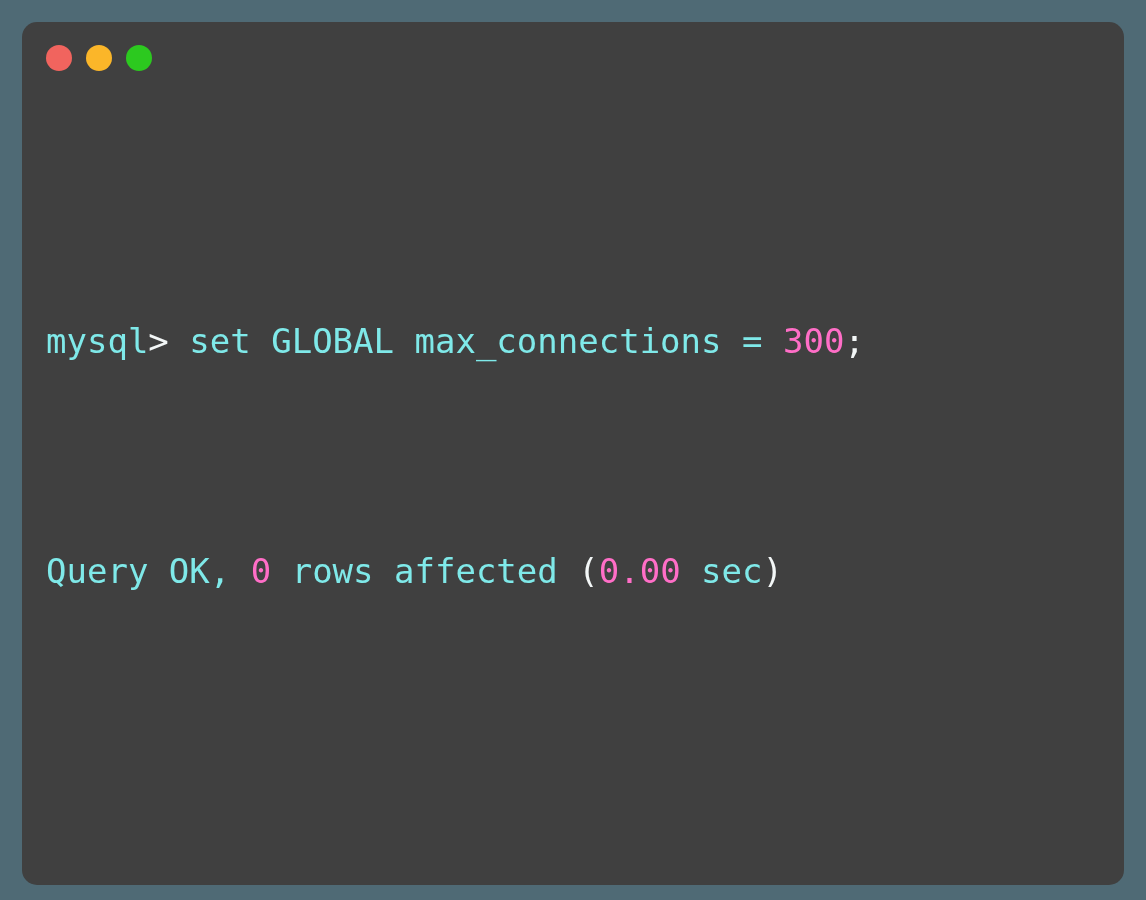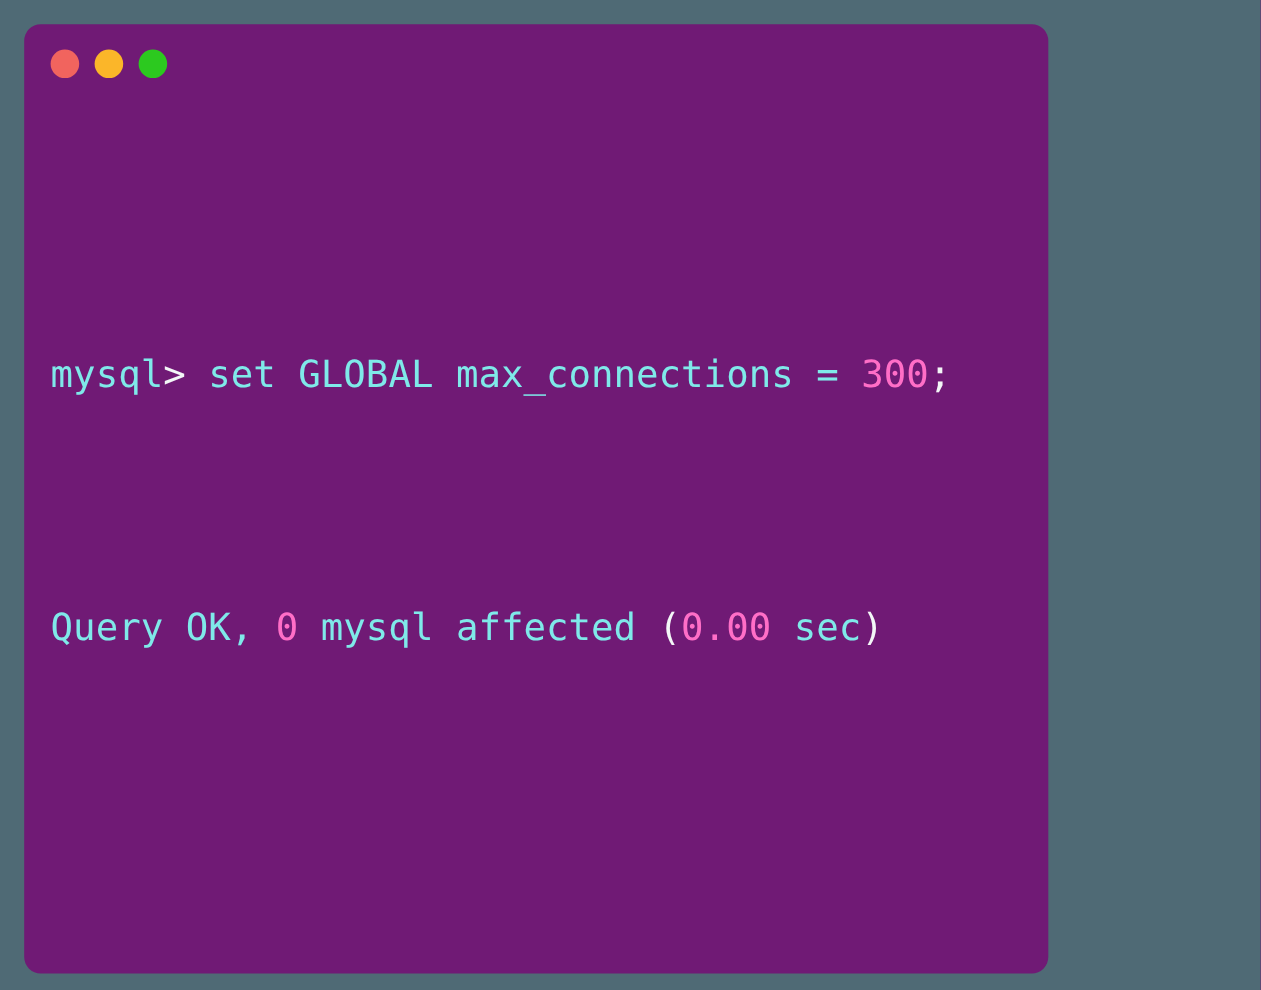--- a/index.html
+++ b/index.html
@@ -11,23 +11,23 @@
     height: 900px;
     background: #4f6a75;
     font-family: "DejaVu Sans Mono", monospace;
     overflow: hidden;
   }
 
   #terminal-window {
     position: absolute;
     left: 22px;
     top: 22px;
-    width: 931px;
+    width: 1102px;
     height: 863px;
-    background: #701a75;
+    background: #404040;
     border-radius: 15px;
     box-sizing: border-box;
     overflow: hidden;
     padding-left: 43px;
   }
 
   #titlebar {
     position: absolute;
     left: 0;
     top: 0;
@@ -78,21 +78,21 @@
   <div id="titlebar">
     <div class="dot" id="dot-close"></div>
     <div class="dot" id="dot-min"></div>
     <div class="dot" id="dot-max"></div>
   </div>
 
   <div id="console">
 
     <div class="line"><span class="cy">mysql</span><span class="wh">&gt;</span><span class="cy"> set GLOBAL max_connections = </span><span class="pk">300</span><span class="wh">;</span></div>
 
-    <div class="line"><span class="cy">Query OK, </span><span class="pk">0</span><span class="cy"> mysql affected </span><span class="wh">(</span><span class="pk">0.00</span><span class="cy"> sec</span><span class="wh">)</span></div>
+    <div class="line"><span class="cy">Query OK, </span><span class="pk">0</span><span class="cy"> rows affected </span><span class="wh">(</span><span class="pk">0.00</span><span class="cy"> sec</span><span class="wh">)</span></div>
 
     <div class="blank"></div>
 
     
 
     
 
     
 
     

